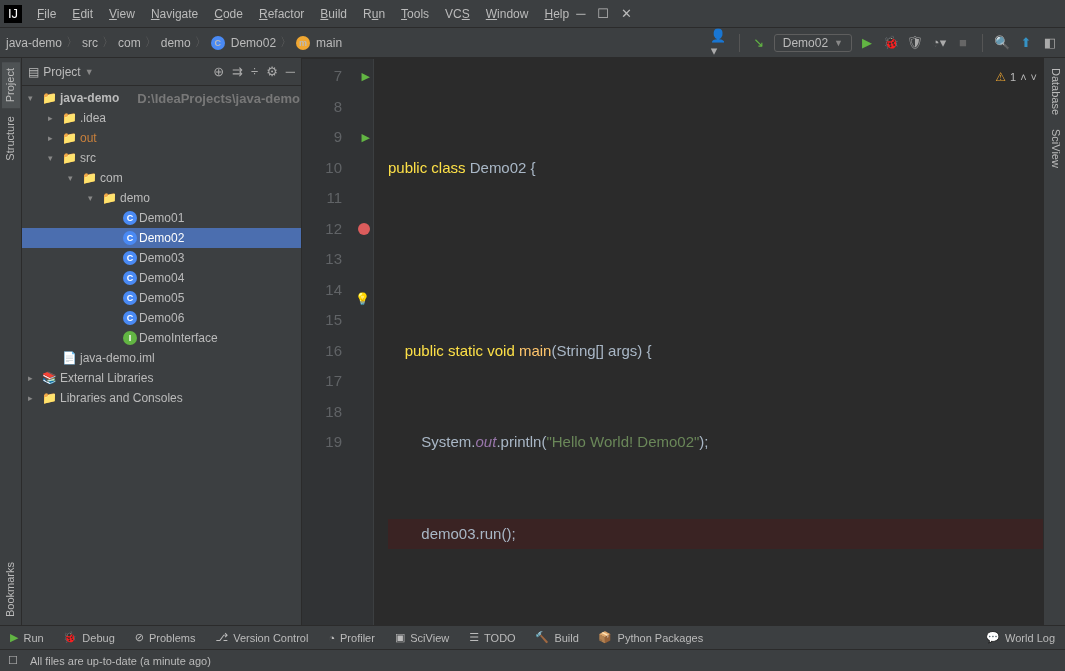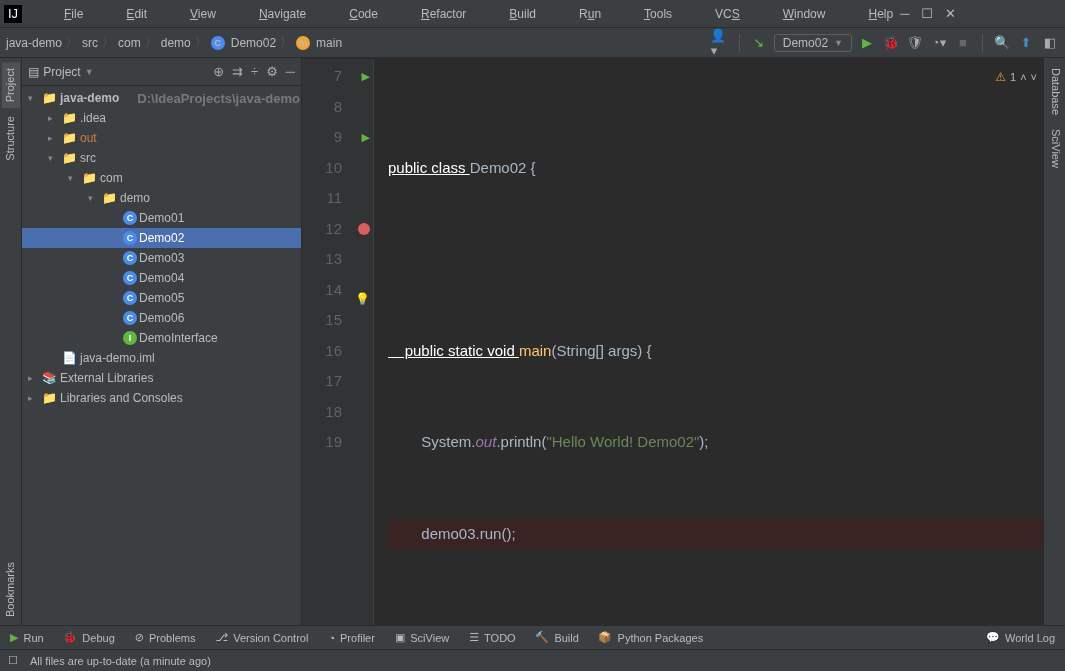--- a/index.html
+++ b/index.html
@@ -1,20 +1,20 @@
 <!DOCTYPE html>
 <html><head>
 <meta charset="utf-8">
 <style>
 * { margin: 0; padding: 0; box-sizing: border-box; font-family: "Segoe UI", sans-serif; }
 body { background: #3c3f41; color: #bbbbbb; font-size: 12px; width: 1065px; height: 671px; overflow: hidden; display: flex; flex-direction: column; }
 .titlebar { height: 28px; background: #3c3f41; display: flex; align-items: center; padding: 0 4px; border-bottom: 1px solid #2b2b2b; }
 .titlebar .logo { width: 18px; height: 18px; background: #000; margin-right: 8px; display:flex; align-items:center; justify-content:center; font-size:13px; color:#fff;}
 .menu { display: flex; gap: 2px; }
-.menu-item { padding: 2px 7px; cursor: pointer; margin-left: 27px; }
+.menu-item { padding: 2px 7px; cursor: pointer; }
 .menu-item u { text-decoration: underline; }
 .title-text { flex: 1; text-align: left; color: #787878; padding-left: 18px; white-space:nowrap;}
 .win-controls { display: flex; gap: 12px; padding-right: 8px; font-size: 13px; }
 .win-controls span { cursor: pointer; color: #bbb; }
 .navbar { height: 30px; background: #3c3f41; border-bottom:1px solid #2b2b2b; display: flex; align-items: center; padding: 0 6px; }
 .breadcrumb { display: flex; align-items: center; gap: 4px; font-size:12px;}
 .breadcrumb span { color: #bbb; }
 .breadcrumb .sep { color: #666; font-size: 12px; }
 .bc-icon { width:14px; height:14px; border-radius:50%; display:inline-flex; align-items:center; justify-content:center; font-size:9px; font-weight:bold; margin-right:2px;}
 .bc-class { background:#4a8af4; color:#fff;}
@@ -50,21 +50,21 @@
 .editor { flex:1; display:flex; font-family:"JetBrains Mono","Consolas",monospace; font-size:15px; position:relative;}
 .gutter { width:50px; background:#313335; text-align:right; color:#606366; padding-top:2px; user-select:none;}
 .gutter-line { height:30.5px; padding-right:10px; line-height:30.5px; position:relative;}
 .run-tri { position:absolute; right:-18px; color:#62b543; font-size:11px;}
 .bp { position:absolute; right:-18px; width:12px; height:12px; background:#db5c5c; border-radius:50%; top:9px;}
 .bulb { position:absolute; right:-18px; top:9px; color:#f0a732; font-size:12px;}
 .fold-gutter { width:22px; background:#313335; border-right:1px solid #3c3f41;}
 .code { flex:1; padding-left:14px; padding-top:2px; line-height:30.5px; white-space:pre; color:#a9b7c6; position:relative;}
 .code-line { height:30.5px; }
 .code-line.bp-line { background:#3a2323; }
-.kw { color:#ffffff;text-decoration:underline; }
+.kw { color:#fde047; }
 .str { color:#6a8759; }
 .fn { color:#ffc66d; }
 .field { color:#9876aa; font-style:italic;}
 .warn-badge { position:absolute; top:3px; right:6px; display:flex; align-items:center; gap:4px; color:#bbb; font-size:11px;}
 .warn-tri { color:#f0a732; font-size:12px;}
 .bottom1 { height:24px; background:#3c3f41; border-top:1px solid #2b2b2b; display:flex; align-items:center; padding:0 10px; gap:20px; font-size:11px;}
 .bottom1 .bitem { display:flex; align-items:center; gap:5px; cursor:pointer; color:#bbb;}
 .bottom1 .right { margin-left:auto;}
 .statusbar { height:22px; background:#3c3f41; border-top:1px solid #2b2b2b; display:flex; align-items:center; padding:0 8px; font-size:11px; gap:12px;}
 .statusbar .right { margin-left:auto; display:flex; gap:14px;}

